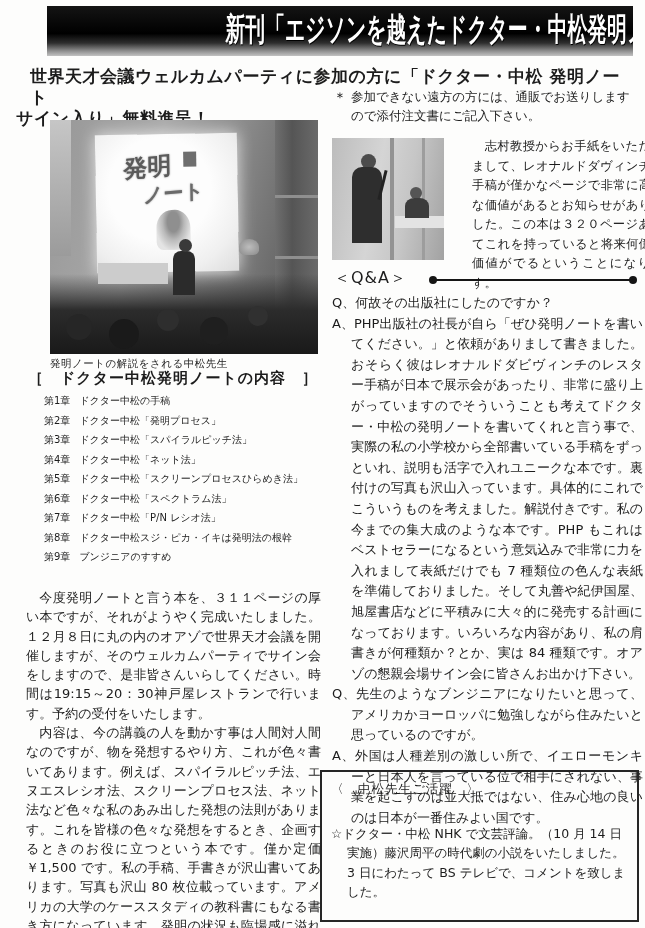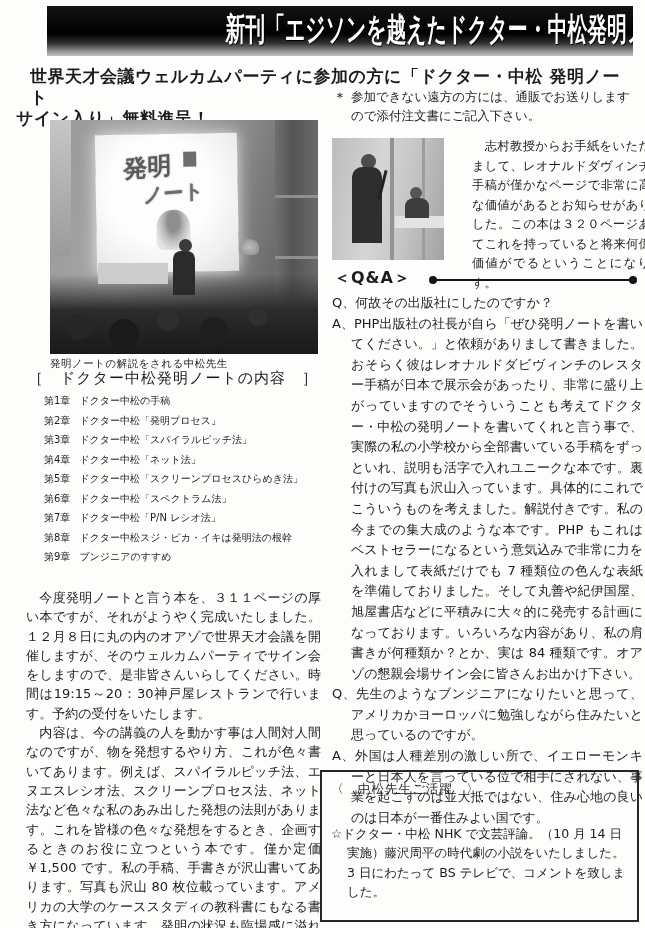--- a/index.html
+++ b/index.html
@@ -54,42 +54,42 @@
   .photoL .speaker-body { position:absolute; left:46%; top:56%; width:22px; height:44px; background:#2b2b2b; border-radius:8px 8px 0 0; }
   .photoL .speaker-head { position:absolute; left:48%; top:51%; width:13px; height:13px; background:#3a3a3a; border-radius:50%; }
   .photoL .head { position:absolute; border-radius:50%; background:#1f1f1f; }
   .photoL .h1 { left:6%;  bottom:6%;  width:26px; height:26px; background:#262626; }
   .photoL .h2 { left:22%; bottom:2%;  width:30px; height:30px; background:#1a1a1a; }
   .photoL .h3 { left:40%; bottom:10%; width:22px; height:22px; background:#2e2e2e; }
   .photoL .h4 { left:56%; bottom:4%;  width:28px; height:28px; }
   .photoL .h5 { left:74%; bottom:12%; width:20px; height:20px; background:#303030; }
   .captionL { position:absolute; left:50px; top:357px; width:268px; text-align:left; font-size:10.5px; letter-spacing:0.5px; }
   
-  .contents-header { position:absolute; left:28px; top:369px; font-size:15px; font-weight:normal; letter-spacing:1px; }
+  .contents-header { position:absolute; left:28px; top:369px; font-size:15px; font-weight:bold; letter-spacing:1px; }
   .chapters { position:absolute; left:44px; top:391px; width:290px; font-size:10px; }
   .chapters .row { line-height:19.5px; white-space:nowrap; }
   .chapters .no { display:inline-block; margin-right:9px; }
   
   .paras { position:absolute; left:26px; top:588px; width:295px; font-size:13px; line-height:19.3px; text-align:justify; }
   
   .photoR {
     position:absolute; left:332px; top:138px; width:112px; height:122px; overflow:hidden;
     background:linear-gradient(100deg,#bcbcbc 0%,#d5d5d5 40%,#c6c6c6 65%,#a2a2a2 100%);
   }
   .photoR .frame1 { position:absolute; left:52%; top:0; width:4px; height:100%; background:#939393; }
   .photoR .frame2 { position:absolute; left:80%; top:0; width:3px; height:100%; background:#9d9d9d; }
   .photoR .man-head { position:absolute; left:26%; top:13%; width:15px; height:15px; background:#4c4c4c; border-radius:50%; }
   .photoR .man-body { position:absolute; left:18%; top:24%; width:30px; height:76px; background:#2e2e2e; border-radius:10px 10px 0 0; }
   .photoR .mic { position:absolute; left:44%; top:26%; width:3px; height:30px; background:#222; transform:rotate(14deg); }
   .photoR .sit-head { position:absolute; left:70%; top:40%; width:12px; height:12px; background:#555; border-radius:50%; }
   .photoR .sit-body { position:absolute; left:65%; top:49%; width:24px; height:20px; background:#3c3c3c; border-radius:40% 40% 0 0; }
   .photoR .tableR { position:absolute; left:56%; top:64%; width:44%; height:10%; background:#e3e3e3; }
   .introR { position:absolute; left:452px; top:137px; width:192px; font-size:12.3px; line-height:19.5px; text-align:justify;margin-left:20px; }
   
-  .qa-header { position:absolute; left:334px; top:268px; font-size:16px; font-weight:bold; letter-spacing:1px; }
+  .qa-header { position:absolute; left:334px; top:268px; font-size:16px; font-weight:normal; letter-spacing:1px; }
   .qa-rule { position:absolute; left:433px; top:279px; width:200px; height:2px; background:#151515; }
   .qa-rule::before,.qa-rule::after { content:""; position:absolute; top:-3px; width:8px; height:8px; border-radius:50%; background:#151515; }
   .qa-rule::before { left:-4px; } .qa-rule::after { right:-4px; }
   .qa-list { position:absolute; left:332px; top:293px; width:311px; font-size:13px; line-height:20.6px; text-align:justify; }
   .qa-item { padding-left:19px; text-indent:-19px; }
   
   .activity-box {
     position:absolute; left:320px; top:770px; width:319px; height:152px;
     border:2px solid #262626; padding:7px 9px 4px 9px; font-size:12.5px; line-height:19.5px;
   }

